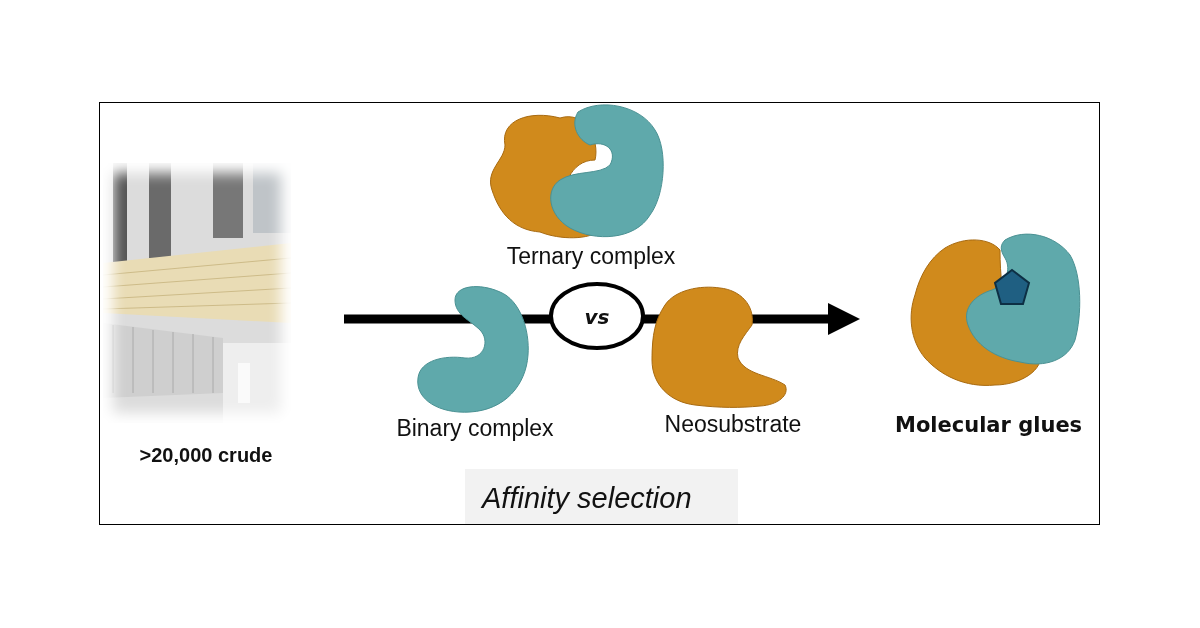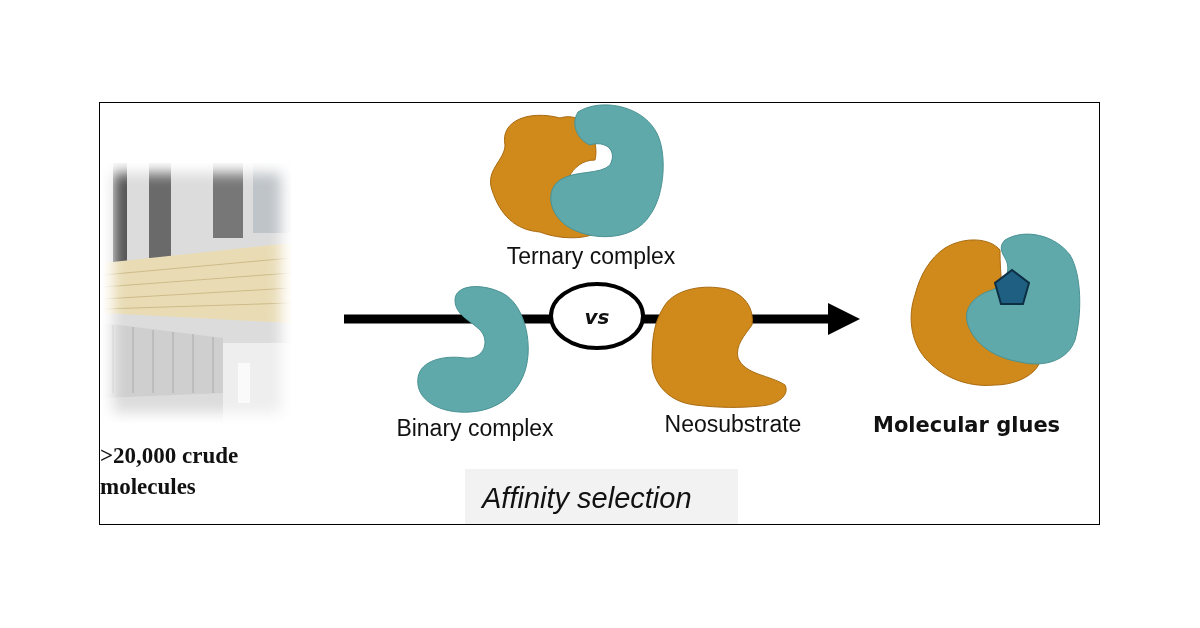--- a/index.html
+++ b/index.html
@@ -1,22 +1,22 @@
 <!DOCTYPE html>
 <html><head>
 <meta charset="utf-8">
 <style>
   html, body { margin: 0; padding: 0; background: #ffffff; }
   body { width: 1200px; height: 628px; position: relative; overflow: hidden; font-family: "Liberation Sans", sans-serif; }
   .frame { position: absolute; left: 99px; top: 102px; width: 1001px; height: 423px; border: 1px solid #000; box-sizing: border-box; }
   .photo { position: absolute; left: 103px; top: 163px; width: 188px; height: 260px; }
   .photo-fade { position: absolute; inset: 0; box-shadow: inset 0 0 14px 10px #fff; }
   .label { position: absolute; color: #111; white-space: nowrap; }
-  .crude { left: 100px; top: 440px; width: 212px; font-weight: bold; font-size: 23px; line-height: 31px; font-family: Liberation Serif, serif; }
-  .glues { left: 873px; top: 413px; font-size: 21px; font-weight: bold; font-family: "DejaVu Sans", sans-serif; }
+  .crude { left: 100px; top: 440px; width: 212px; text-align: center; font-weight: bold; font-size: 20px; line-height: 31px; font-family: Liberation Sans, sans-serif; }
+  .glues { left: 895px; top: 413px; font-size: 21px; font-weight: bold; font-family: "DejaVu Sans", sans-serif; }
   .affinity-box { position: absolute; left: 465px; top: 469px; width: 273px; height: 55px; background: #f2f2f2; }
   .affinity { position: absolute; left: 482px; top: 482px; font-size: 29px; font-style: italic; color: #111; }
   svg.diagram { position: absolute; left: 0; top: 0; }
 </style>
 </head>
 <body>
 
 <div class="frame"></div>
 
 <svg class="photo" viewBox="0 0 188 260" preserveAspectRatio="none">
@@ -43,21 +43,20 @@
   </g>
   <rect x="120" y="180" width="68" height="80" fill="#eeeeee"></rect>
   <rect x="135" y="200" width="12" height="40" fill="#fafafa"></rect>
 </svg>
 <div class="photo">
     <div class="photo-fade"></div>
   </div>
 
 <div class="label crude">
   <div>&gt;20,000 crude</div>
-  <div>molecules</div>
 </div>
 
 <svg class="diagram" width="1200" height="628">
 
   <g>
     <line x1="344" y1="319" x2="830" y2="319" stroke="#000" stroke-width="9"></line>
     <polygon points="828,303 860,319 828,335" fill="#000"></polygon>
   </g>
 
   <g>

